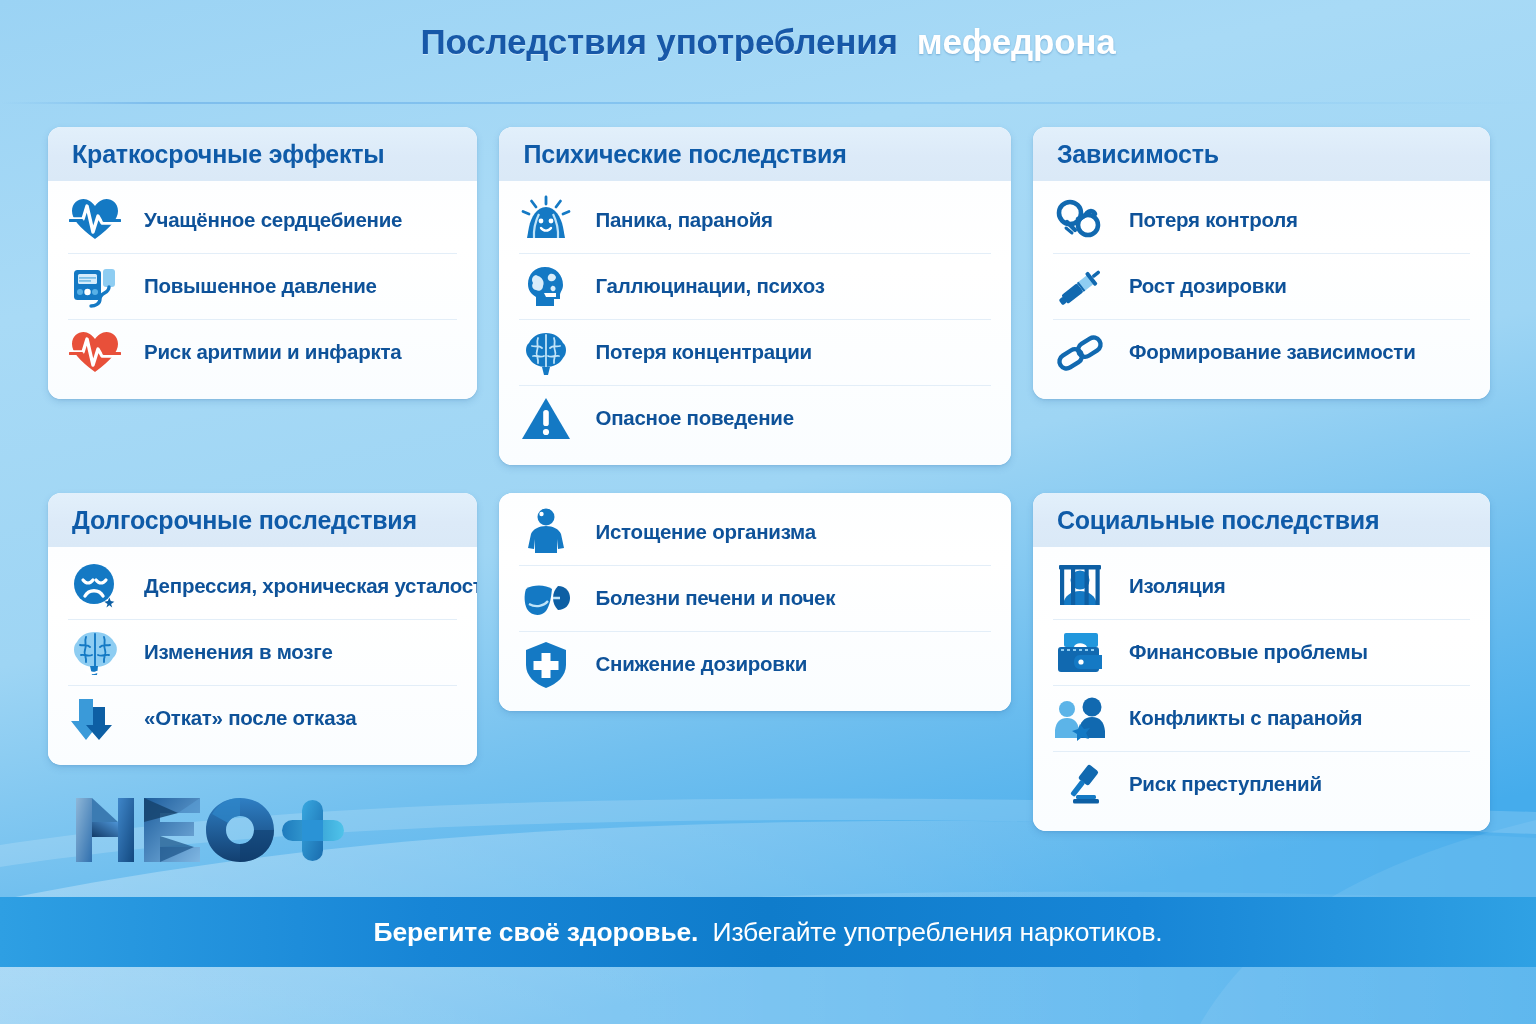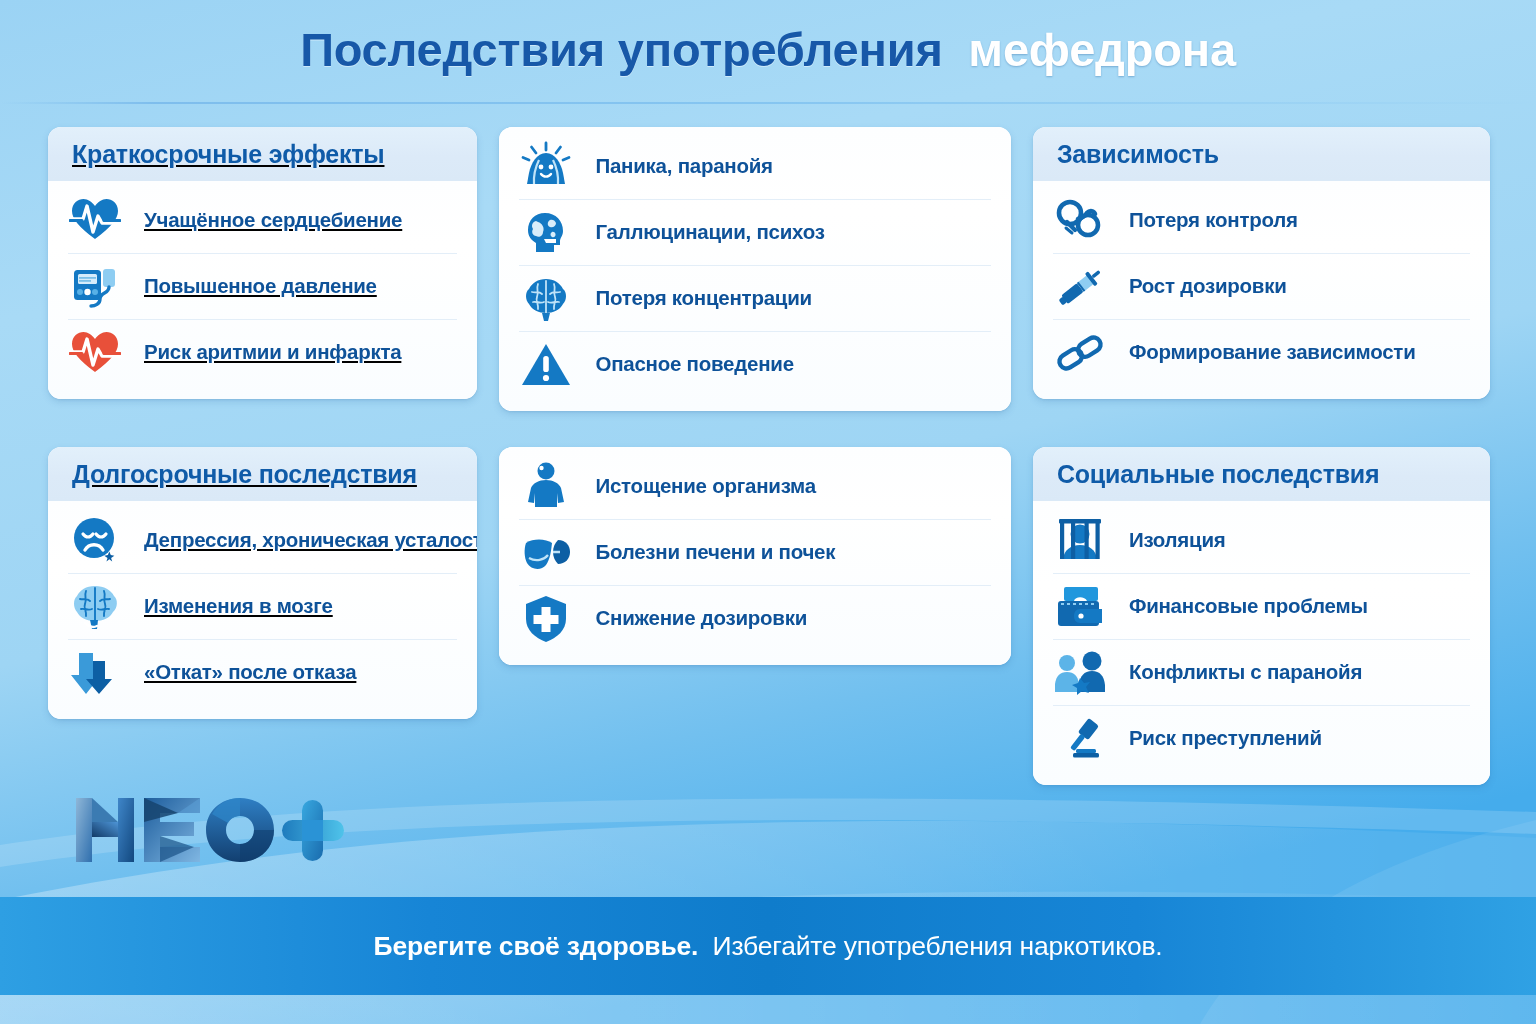--- a/index.html
+++ b/index.html
@@ -13,34 +13,34 @@
   
   #bg { position:absolute; inset:0; z-index:0; }
   .topline {
     position:absolute; left:0; right:0; top:102px; height:2px; z-index:1;
     background:linear-gradient(90deg, rgba(255,255,255,0) 0%, rgba(120,185,235,.85) 10%, rgba(130,195,240,.9) 50%, rgba(255,255,255,0) 100%);
   }
   
   .title {
     position:absolute; top:22px; left:0; right:0; z-index:5;
     text-align:center;
-    font-size:47px; font-weight:bold; letter-spacing:-0.2px;
+    font-size:35px; font-weight:bold; letter-spacing:-0.2px;
     white-space:nowrap;
   }
   .title .t1 { color:#1758a8; text-shadow:0 1px 0 rgba(255,255,255,.45); }
   .title .t2 { color:#ffffff; text-shadow:0 1px 2px rgba(30,90,150,.35); }
 
   
   .grid {
     position:absolute; z-index:4;
     left:48px; top:127px; width:1442px;
   }
   .row { display:flex; gap:22px; align-items:flex-start; }
-  .row.r2 { margin-top:36px; }
-  .col-a { width:435px;text-decoration:underline; }
+  .row.r2 { margin-top:28px; }
+  .col-a { width:435px; }
   .col-b { width:518px; }
   .col-c { width:463px; }
 
   .card {
     background:#ffffff;
     border-radius:13px;
     box-shadow:0 3px 7px rgba(40,100,160,.18), 0 1px 2px rgba(40,100,160,.12);
     overflow:hidden;
   }
   .card-head {
@@ -75,21 +75,21 @@
 
   
   .logo {
     position:absolute; left:68px; top:790px; z-index:5;
     width:280px; height:80px;
   }
   .logo svg { width:280px; height:80px; display:block; }
 
   
   .footer {
-    position:absolute; left:0; right:0; top:897px; height:98px; z-index:6;
+    position:absolute; left:0; right:0; top:897px; height:70px; z-index:6;
     display:flex; align-items:center; justify-content:center;
     background:linear-gradient(90deg,#2e9fe3 0%, #1785d6 28%, #0f7ccb 50%, #1785d6 74%, #2fa1e4 100%);
   }
   .footer .ftxt { font-size:26.5px; white-space:nowrap; letter-spacing:-0.2px; color:#fff; }
   .footer .f1 { font-weight:bold; }
   .footer .f2 { font-weight:normal; }
 </style>
 </head>
 <body>
 
@@ -168,20 +168,23 @@
                 <path d="M1 25 L14 25 L18 12 L24 38 L29 22 L33 29 L51 29" fill="none" stroke="#ffffff" stroke-width="3.4" stroke-linejoin="round" stroke-linecap="round"></path>
                 <path d="M1 26.5 L13 26.5 M35 26.5 L51 26.5" stroke="#e8503a" stroke-width="3" stroke-linecap="round"></path>
               </svg>
           </span>
           <span class="lbl">Риск аритмии и инфаркта</span>
         </div>
       </div>
     </div>
 
     <div class="card col-b">
+      <div class="card-head">
+        <div class="htxt">Психические последствия</div>
+      </div>
       <div class="card-body">
         <div class="item">
           <span class="ico">
             <svg viewBox="0 0 52 52">
                 <path d="M26 13 C35 13 41 23 43 33 L45 44 L7 44 L9 33 C11 23 17 13 26 13 Z" fill="#1479c4"></path>
                 <path d="M19 20 C15 28 13.5 36 14 44 M33 20 C37 28 38.5 36 38 44" stroke="#bfe3f8" stroke-width="2.2" fill="none"></path>
                 <circle cx="21" cy="27" r="2.4" fill="#ffffff"></circle>
                 <circle cx="31" cy="27" r="2.4" fill="#ffffff"></circle>
                 <path d="M21 34 C23.5 37.5 28.5 37.5 31 34" stroke="#ffffff" stroke-width="2.4" fill="none" stroke-linecap="round"></path>
                 <path d="M26 10 L26 3 M16 13 L11.5 7 M36 13 L40.5 7 M9 20 L3 17.5 M43 20 L49 17.5" stroke="#1479c4" stroke-width="2.8" stroke-linecap="round"></path>

